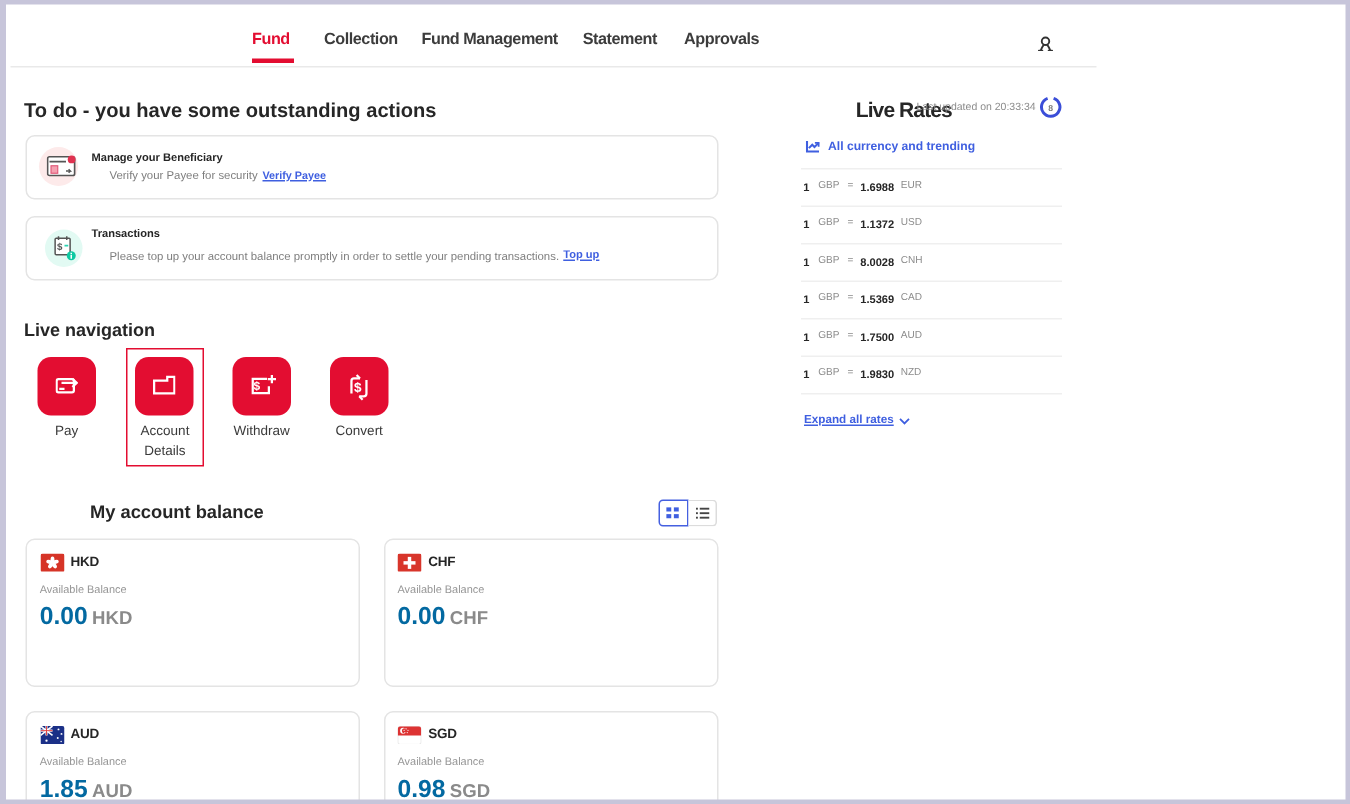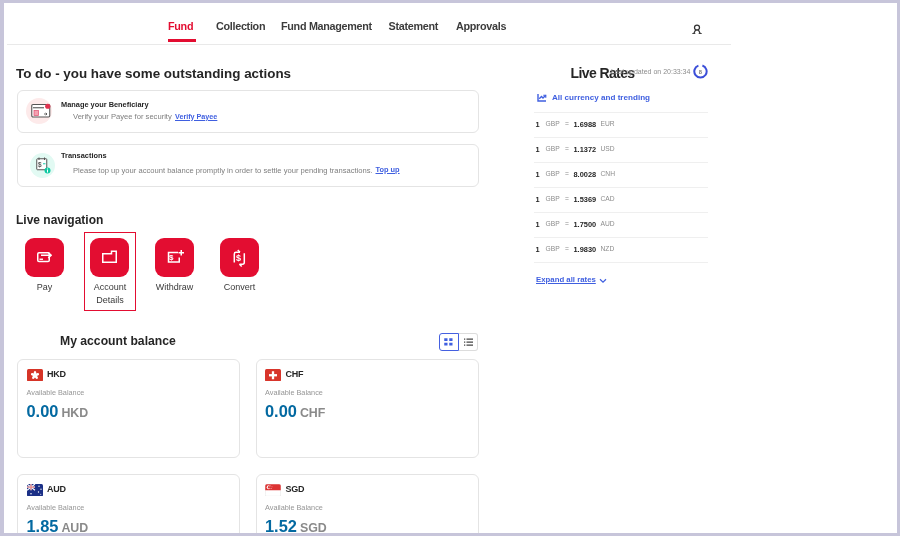--- a/index.html
+++ b/index.html
@@ -195,21 +195,21 @@
     <g fill="#fff">
         <circle cx="11.5" cy="3.8" r="0.8"></circle>
         <circle cx="14" cy="5.7" r="0.8"></circle>
         <circle cx="13" cy="8.8" r="0.8"></circle>
         <circle cx="9.8" cy="8.8" r="0.8"></circle>
         <circle cx="8.8" cy="5.7" r="0.8"></circle>
       </g>
   </svg>
   <div class="abs bcode" style="left:285.5px; top:484px;">SGD</div>
   <div class="abs bavail" style="left:265px; top:503px;">Available Balance</div>
-  <div class="abs" style="left:265px; top:516.5px;"><span class="bamt">1.52</span><span class="bcur">SGD</span></div>
+  <div class="abs" style="left:265px; top:516.5px;"><span class="bamt">0.98</span><span class="bcur">SGD</span></div>
 
   <div class="abs h1" style="left:535.5px; top:64.5px; font-size:14px; letter-spacing:-0.6px;padding-left:35px;">Live Rates</div>
   <div class="abs lr-gray" style="left:611px; top:68px; font-size:7px;">Last updated on 20:33:34</div>
   <svg class="abs" style="left:693px; top:64px;" width="15" height="15" viewBox="0 0 30 30">
     <path d="M10.8 3.2 a12.3 12.3 0 1 0 8 -0.1" fill="none" stroke="#3b4ed8" stroke-width="4"></path>
     <text x="11.5" y="19.5" font-size="11.5" font-weight="bold" fill="#777">8</text>
   </svg>
   <svg class="abs" style="left:536.5px; top:92.5px;" width="10" height="9" viewBox="0 0 20 18">
     <path d="M2 2 v14 h16" fill="none" stroke="#3f5fe0" stroke-width="2.8"></path>
     <path d="M4.5 11.5 l4.5 -4.5 l3 3 l5.5 -5.5" fill="none" stroke="#3f5fe0" stroke-width="2.8"></path>

